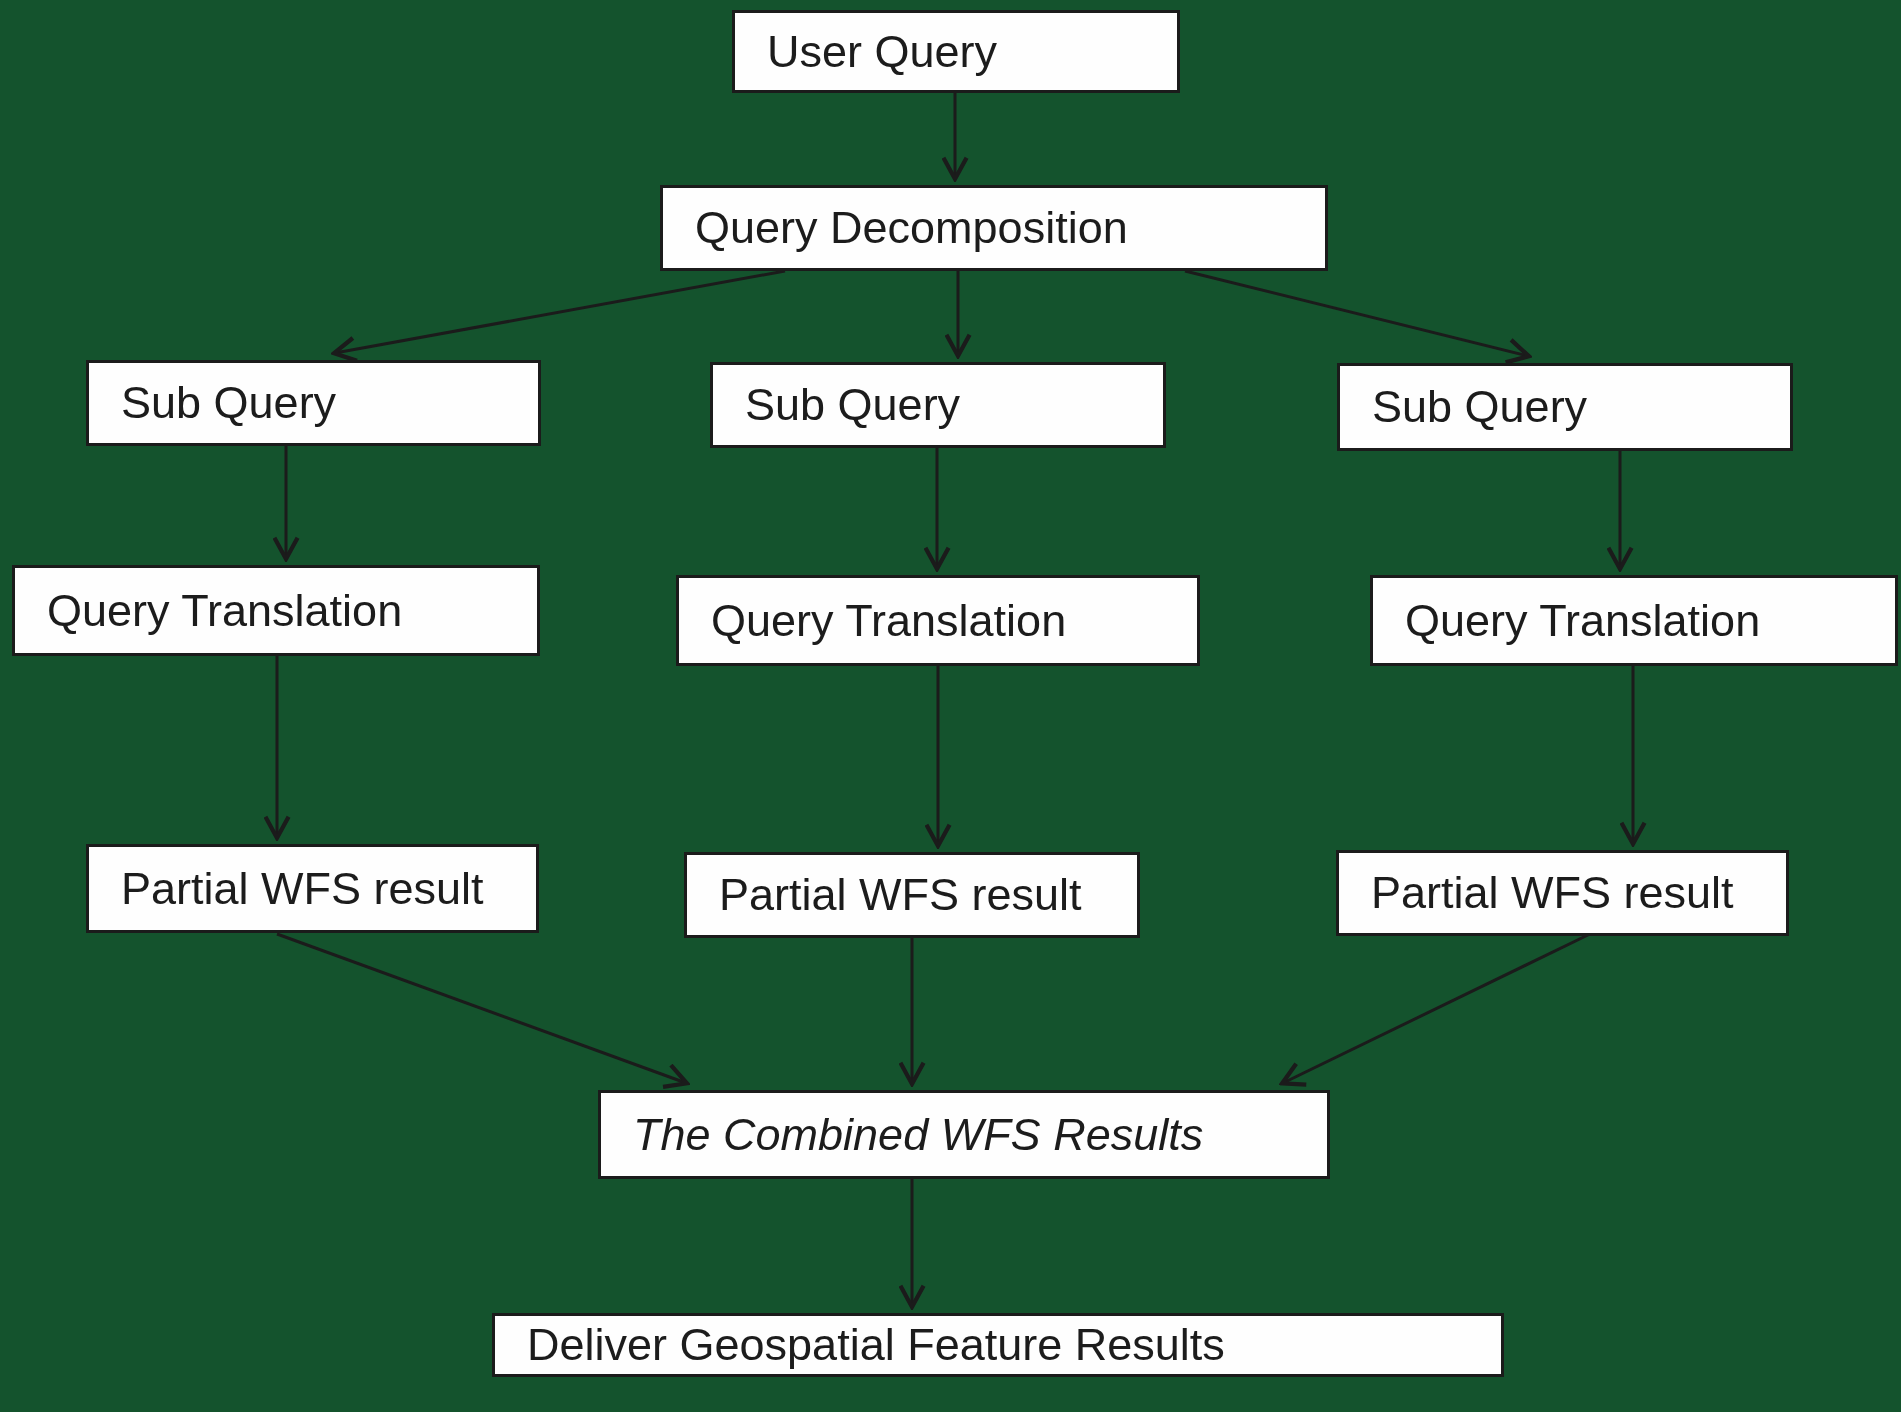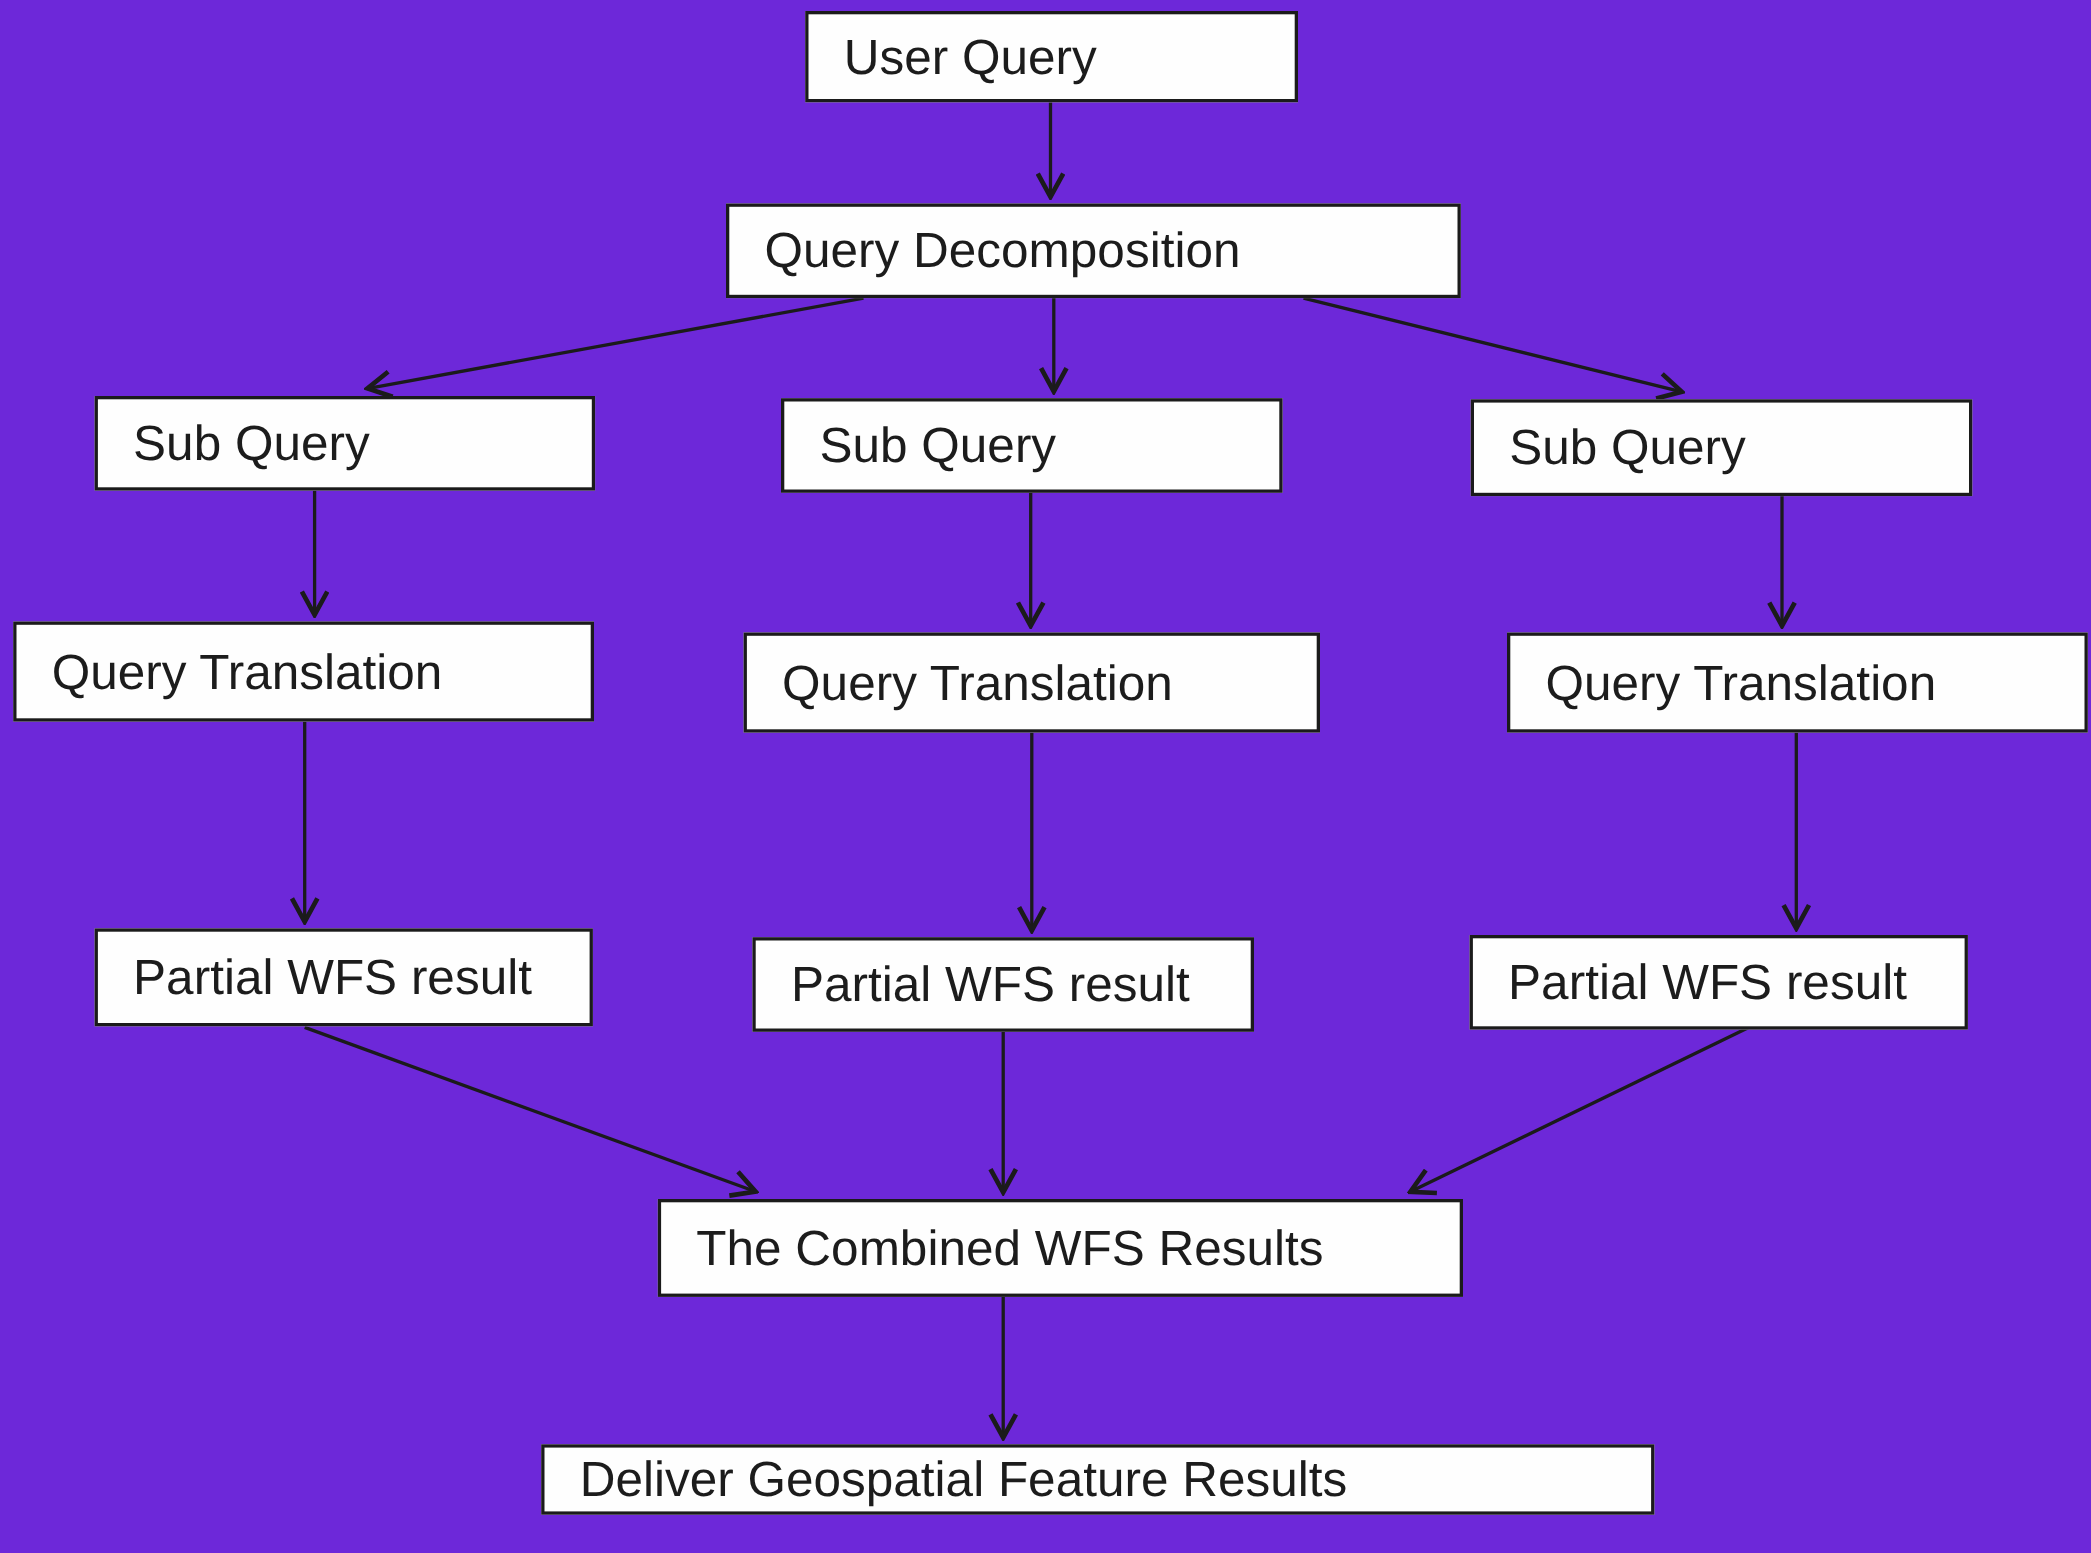--- a/index.html
+++ b/index.html
@@ -4,21 +4,21 @@
 <style>
   html, body {
     margin: 0;
     padding: 0;
     background: #ffffff;
   }
   .canvas {
     position: relative;
     width: 1901px;
     height: 1412px;
-    background: #6d28d9;
+    background: #14532d;
     font-family: "Liberation Sans", "DejaVu Sans", sans-serif;
     overflow: hidden;
   }
   .arrows {
     position: absolute;
     left: 0;
     top: 0;
     width: 1901px;
     height: 1412px;
     pointer-events: none;
@@ -81,17 +81,17 @@
   <div class="node" style="left:676px;  top:575px;  width:524px;  height:91px;">Query Translation</div>
 
   <div class="node" style="left:1370px; top:575px;  width:528px;  height:91px;">Query Translation</div>
 
   <div class="node" style="left:86px;   top:844px;  width:453px;  height:89px;">Partial WFS result</div>
 
   <div class="node" style="left:684px;  top:852px;  width:456px;  height:86px;">Partial WFS result</div>
 
   <div class="node" style="left:1336px; top:850px;  width:453px;  height:86px;">Partial WFS result</div>
 
-  <div class="node" style="left:598px;  top:1090px; width:732px;  height:89px;">The Combined WFS Results</div>
+  <div class="node" style="left:598px;  top:1090px; width:732px;  height:89px;font-style:italic;">The Combined WFS Results</div>
 
   <div class="node" style="left:492px;  top:1313px; width:1012px; height:64px;">Deliver Geospatial Feature Results</div>
 
 </div>
 
 </body></html>

